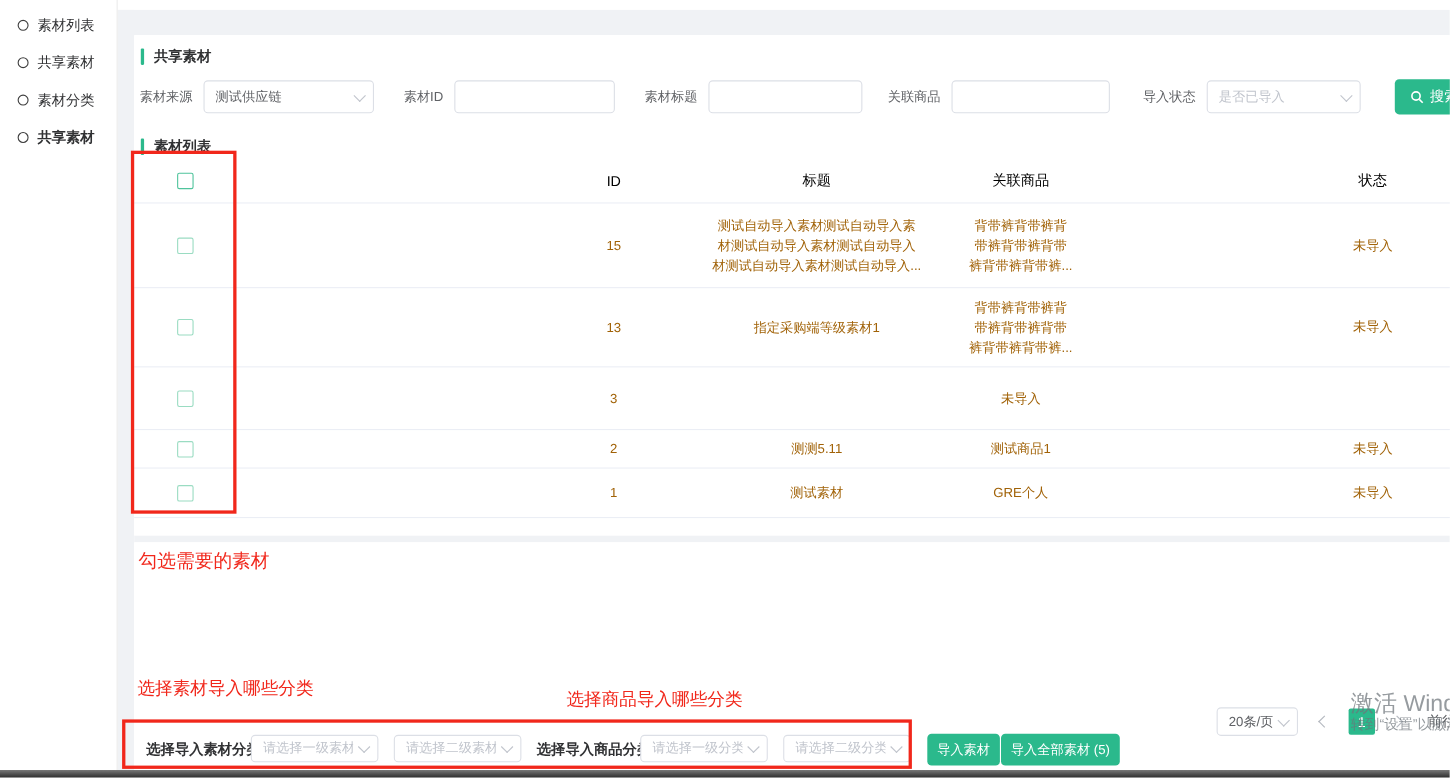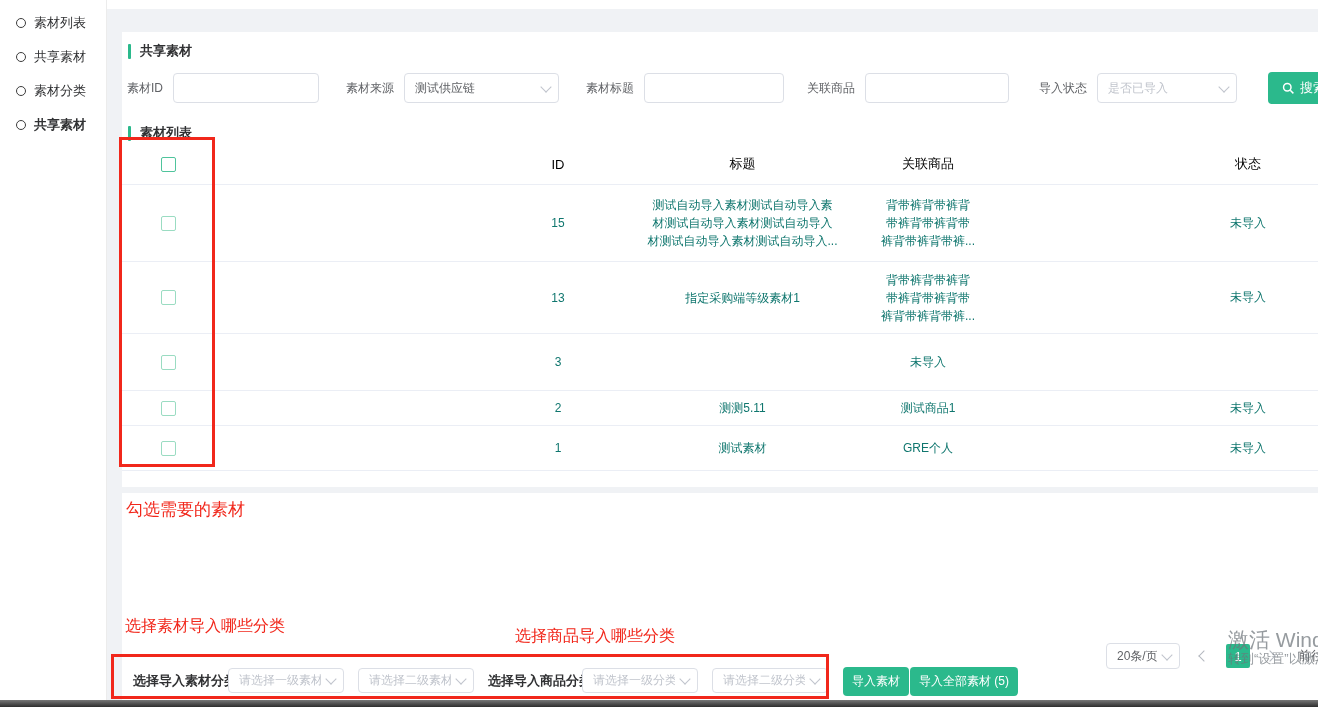--- a/index.html
+++ b/index.html
@@ -34,21 +34,21 @@
   .sel .val{flex:1;font-size:12px;color:#606266;white-space:nowrap;overflow:hidden;}
   .sel .val.ph{color:#c0c4cc;}
   .chev{width:7px;height:7px;border-right:1.4px solid #c0c4cc;border-bottom:1.4px solid #c0c4cc;transform:rotate(45deg);flex:none;margin-left:6px;margin-top:-3px;}
   .tinput{height:30px;box-sizing:border-box;border:1px solid #dcdfe6;border-radius:4px;font-size:12px;color:#606266;padding:0 10px;outline:none;background:#fff;}
   .btn{display:inline-flex;align-items:center;justify-content:center;background:#2bb98c;color:#fff;border:none;border-radius:4px;font-size:13px;cursor:pointer;font-family:inherit;}
   .search-btn{width:72px;height:32px;margin-left:14px;gap:5px;}
   
   .tbl{position:absolute;left:0;top:112px;width:1354px;}
   .trow{display:grid;grid-template-columns:93px 252px 182px 187px 184px 456px;border-bottom:1px solid #ebeef5;align-items:center;}
   .thead{height:40px;}
-  .cell{display:flex;flex-direction:column;align-items:center;justify-content:center;font-size:12px;color:#0f766e;text-align:center;}
+  .cell{display:flex;flex-direction:column;align-items:center;justify-content:center;font-size:12px;color:#a16207;text-align:center;}
   .thead .cell{color:#000000;font-size:13px;}
   .cell span{display:block;line-height:18px;white-space:nowrap;}
   .cb{width:13px;height:13px;border:1px solid #9adcc2;border-radius:2px;background:#fff;cursor:pointer;}
   .cb.hd{border-color:#4fc49c;}
   
   .red-note{position:absolute;color:#f1271b;white-space:nowrap;z-index:8;}
   .red-rect{position:absolute;border:3px solid #f1271b;box-sizing:border-box;z-index:8;pointer-events:none;}
   .rect-col{left:119px;top:137px;width:96px;height:330px;}
   .rect-foot{left:111px;top:654px;width:718px;height:45px;}
   
@@ -100,29 +100,29 @@
 
 <div class="card card1">
 
   <div class="section-head" style="left:6px;top:10px;">
     <span class="bar"></span>
     <span class="txt">共享素材</span>
   </div>
 
   <div class="search-row">
     <div class="fgroup">
-      <span class="flabel">素材ID</span>
-      <input class="tinput" style="width: 146px;" value="">
-    </div>
-    <div class="fgroup">
       <span class="flabel">素材来源</span>
       <div class="sel" style="width:155px">
         <span class="val">测试供应链</span>
         <span class="chev"></span>
       </div>
+    </div>
+    <div class="fgroup">
+      <span class="flabel">素材ID</span>
+      <input class="tinput" style="width: 146px;" value="">
     </div>
     <div class="fgroup" style="margin-right:23px">
       <span class="flabel">素材标题</span>
       <input class="tinput" style="width: 140px;" value="">
     </div>
     <div class="fgroup" style="margin-right:30px">
       <span class="flabel">关联商品</span>
       <input class="tinput" style="width: 144px;" value="">
     </div>
     <div class="fgroup" style="margin-right:17px">

